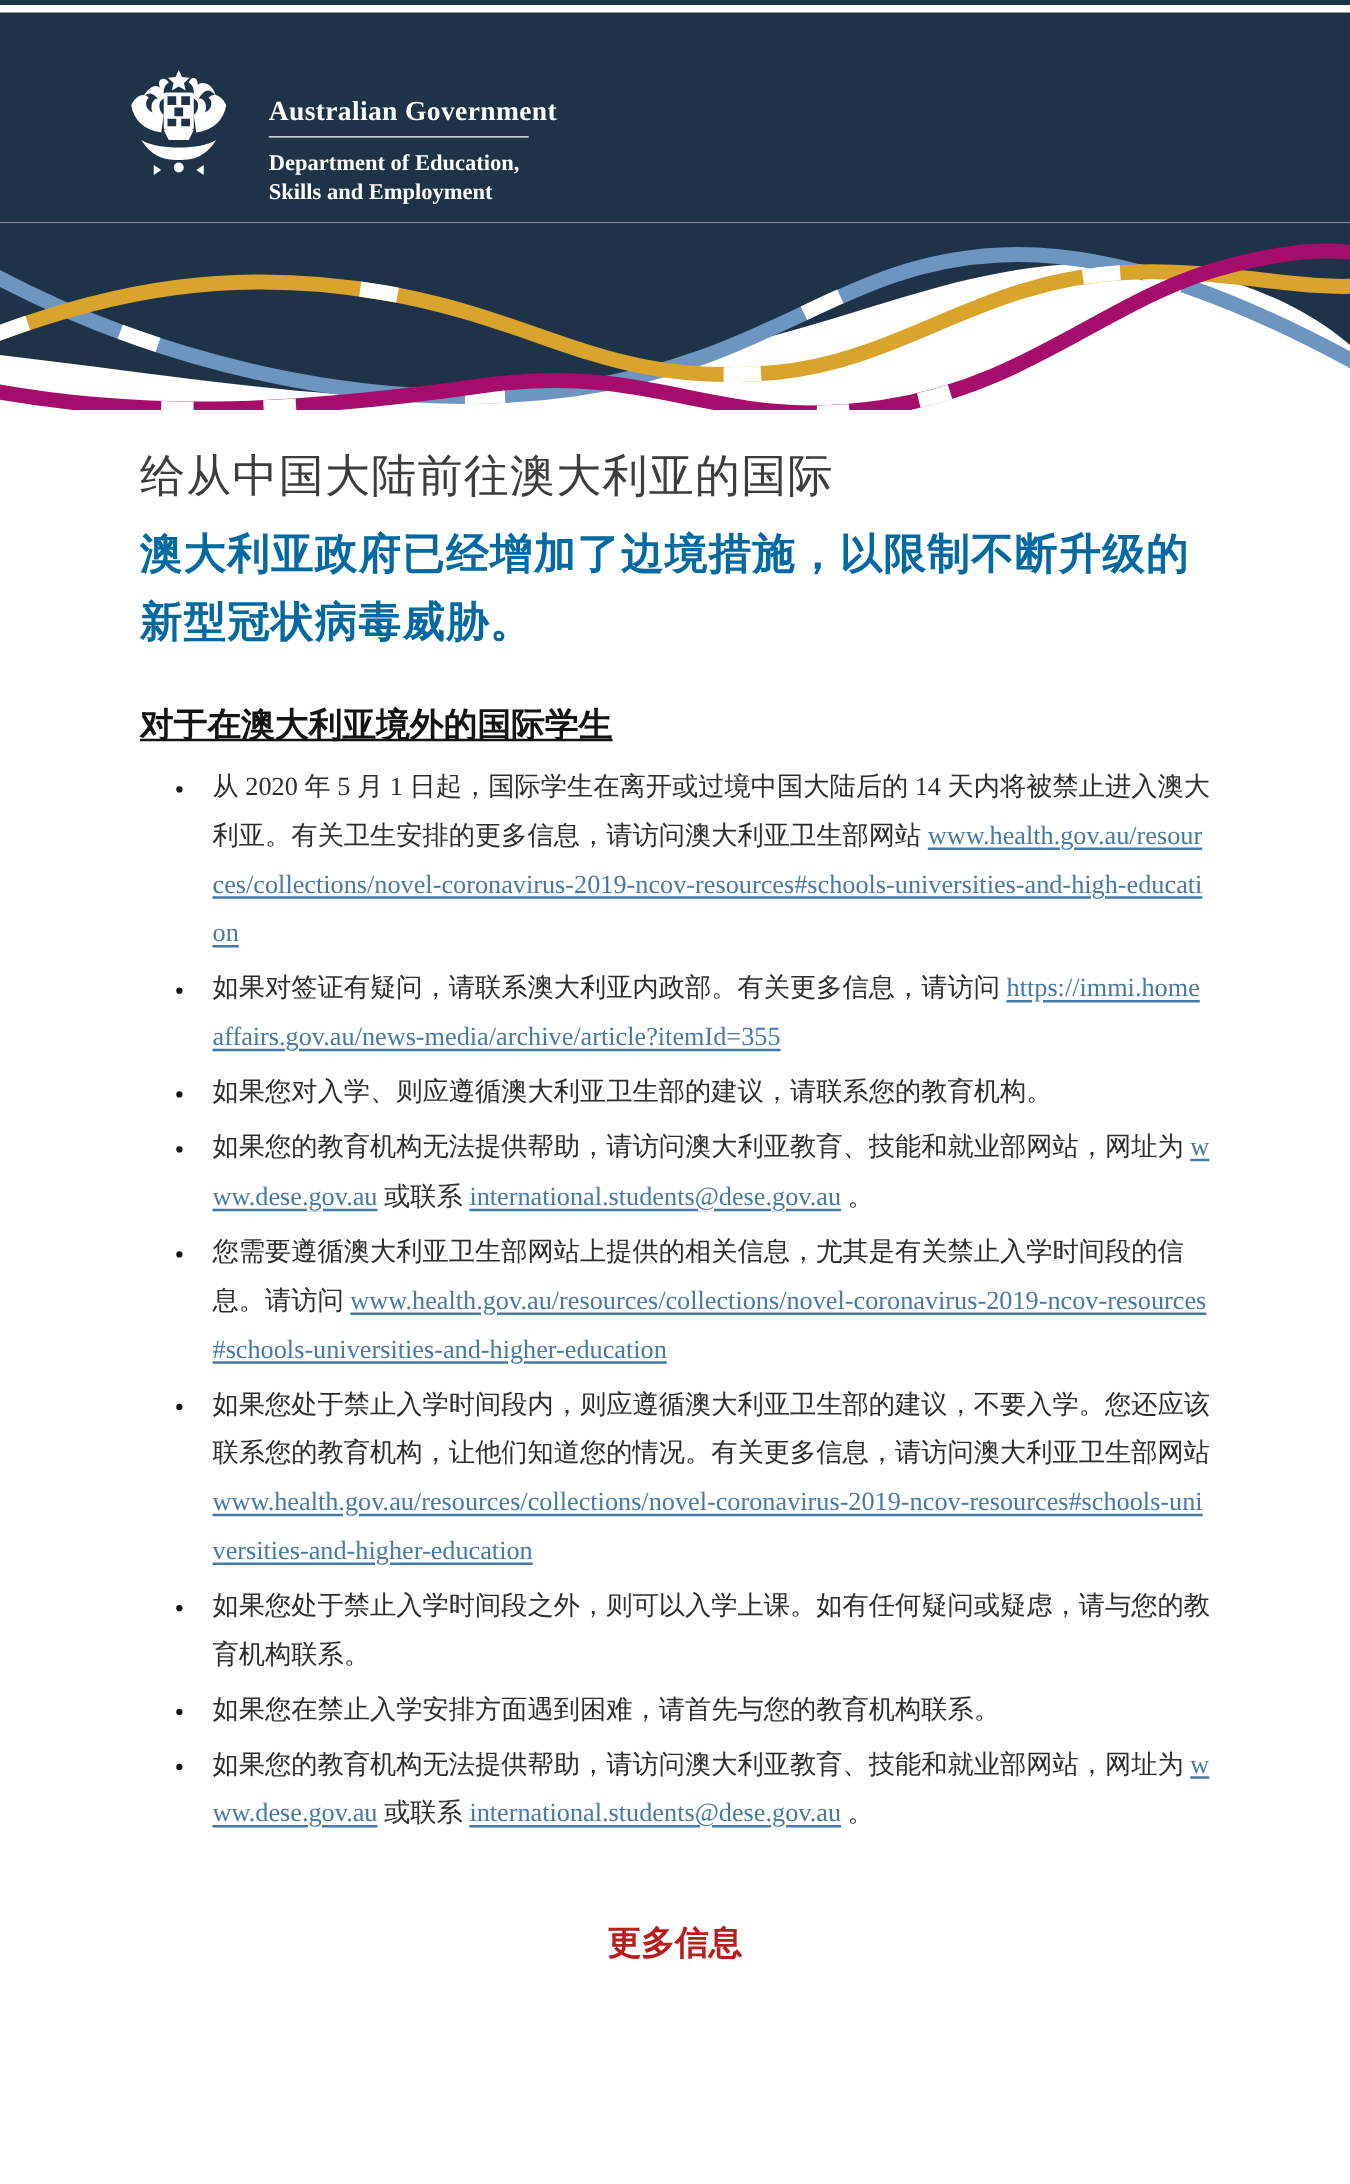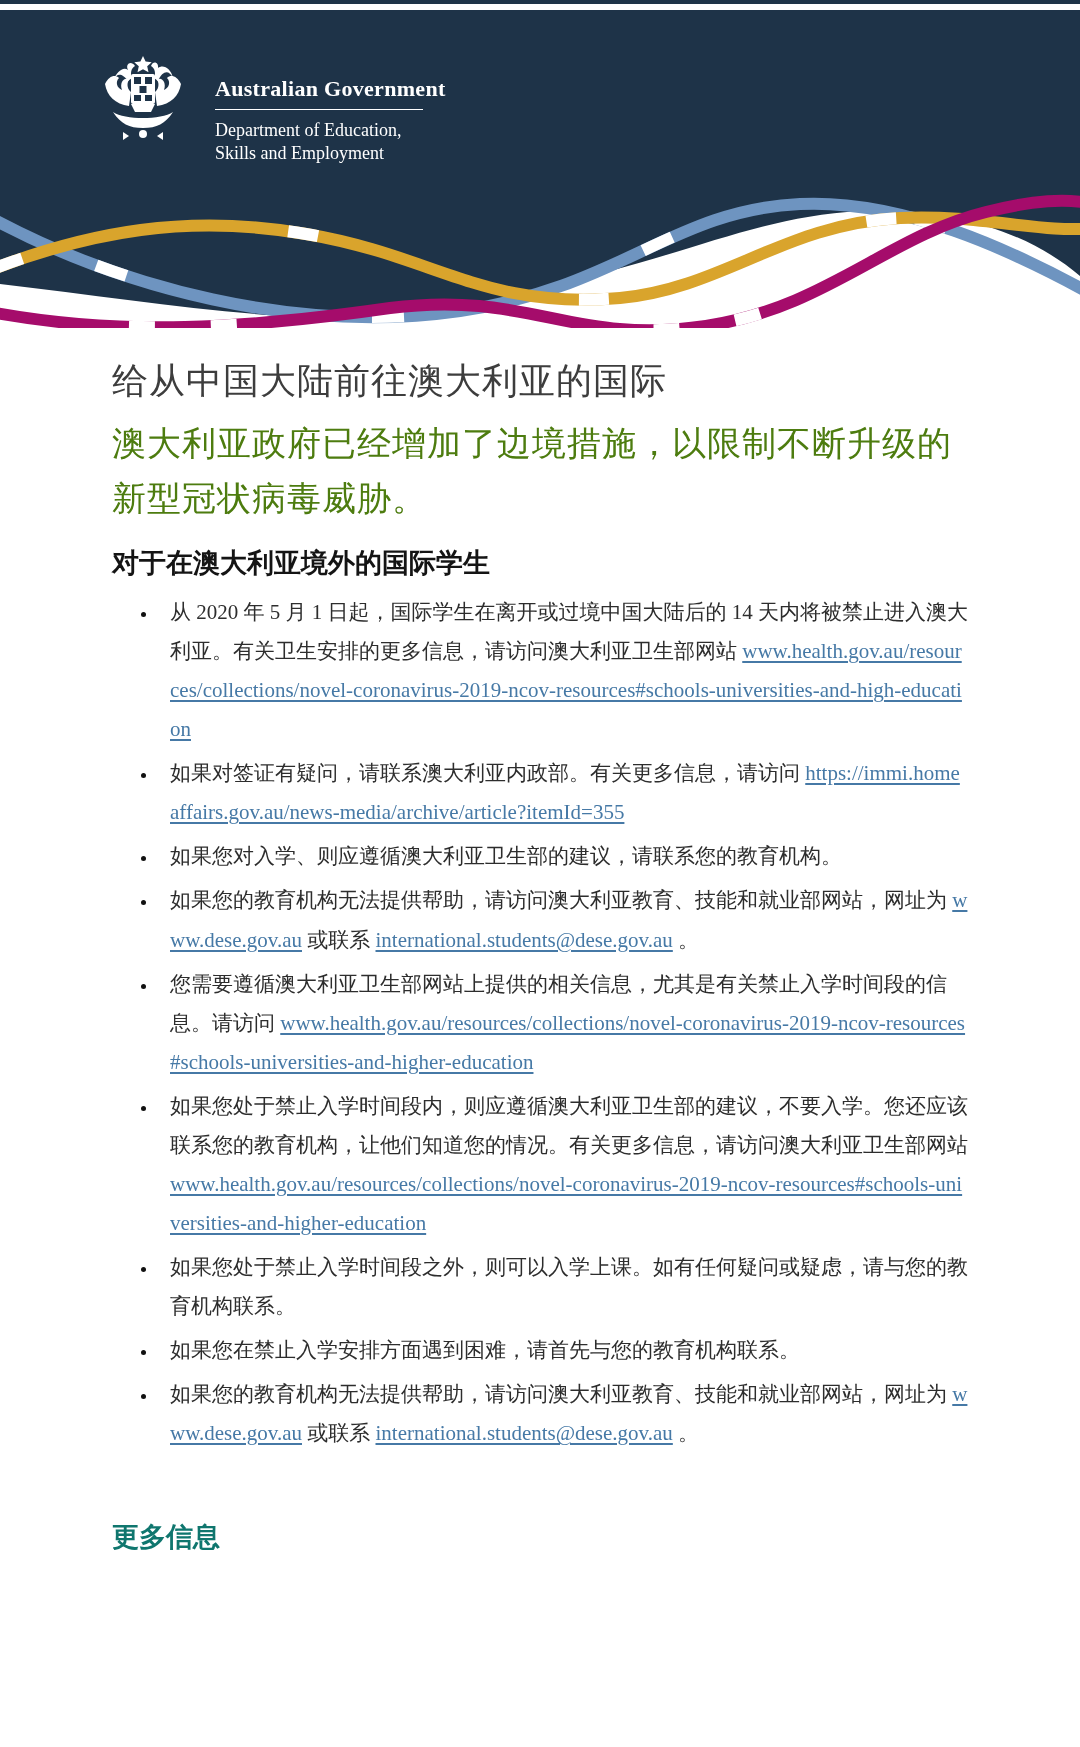--- a/index.html
+++ b/index.html
@@ -39,46 +39,48 @@
     letter-spacing:.3px;
   }
   .gov-rule{
     border:none;
     border-top:1.5px solid #ffffff;
     width:208px;
     margin:7px 0 9px 0;
   }
   .dept{
     font-size:18px;
-    font-weight:normal;
+    font-weight:bold;
     line-height:1.25;
   }
   .waveband{display:block;background:#ffffff;}
 
   .content{padding:0 112px;}
   .doc-title{
     margin-top:26px;
     font-size:36px;
     font-weight:400;
     line-height:1.5;
     color:var(--title-ink);
     letter-spacing:1px;
   }
   .doc-intro{
     margin-top:8px;
     font-size:34px;
     line-height:1.62;
-    color:#4d7c0f;
+    color:#0369a1;
     letter-spacing:1px;
+    font-weight:bold;
   }
   .sec-h{
     font-size:27px;
     font-weight:bold;
     color:#141414;
-    margin:19px 0 12px 0;
+    margin:36px 0 12px 0;
+    text-decoration:underline;
   }
   ul.bullets{
     list-style:disc outside;
     padding-left:46px;
     margin:0;
   }
   ul.bullets li{
     font-size:21px;
     line-height:1.86;
     padding-left:12px;
@@ -89,22 +91,23 @@
   a.link{
     color:var(--link);
     text-decoration:underline;
     text-underline-offset:3px;
     word-break:break-all;
     cursor:pointer;
   }
   .more-h{
     font-size:27px;
     font-weight:bold;
-    color:#0f766e;
+    color:#b91c1c;
     margin:66px 0 8px 0;
+    text-align:center;
   }
   .more-text{
     font-size:21px;
     line-height:1.86;
     padding-bottom:26px;
   }
 </style>
 </head>
 <body>
 

